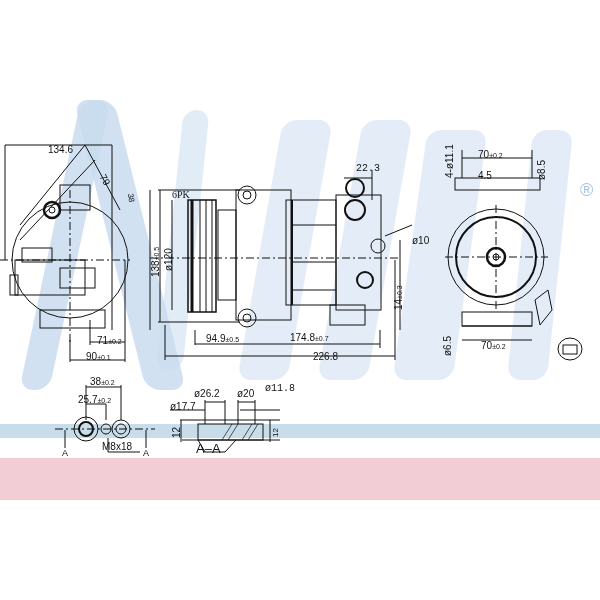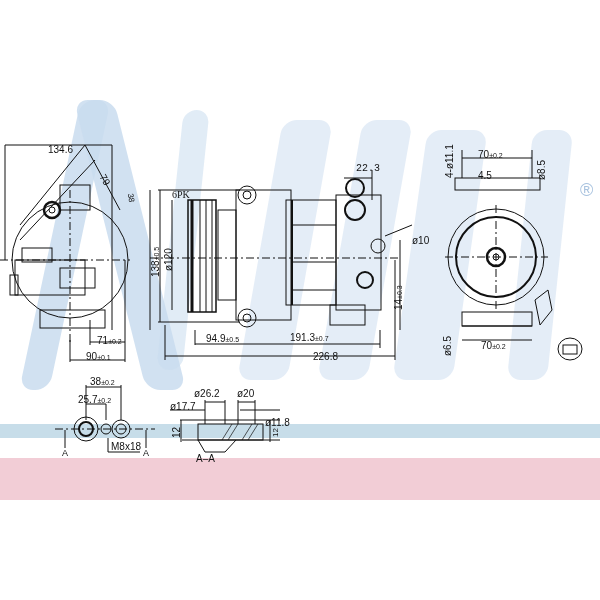--- a/index.html
+++ b/index.html
@@ -163,39 +163,39 @@
   <div class="dim" style="left:48px;top:145px;">134.6</div>
   <div class="dim" style="left:99px;top:175px;transform:rotate(60deg);">79</div>
   <div class="dim" style="left:126px;top:194px;transform:rotate(80deg);font-size:8px;">38</div>
   <div class="dim" style="left:97px;top:336px;"><span>71</span><small>±0.2</small></div>
   <div class="dim" style="left:86px;top:352px;"><span>90</span><small>±0.1</small></div>
 
   <div class="dim" style="left:172px;top:190px;font-family:Liberation Serif, serif;">6PK</div>
   <div class="dim vert" style="left:151px;top:277px;"><span>138</span><small>±0.5</small></div>
   <div class="dim vert" style="left:164px;top:271px;">ø120</div>
   <div class="dim" style="left:206px;top:334px;"><span>94.9</span><small>±0.5</small></div>
-  <div class="dim" style="left:290px;top:333px;"><span>191.3</span><small>±0.7</small></div>
+  <div class="dim" style="left:290px;top:333px;"><span>174.8</span><small>±0.7</small></div>
   <div class="dim" style="left:285px;top:352px;margin-left:28px;">226.8</div>
   <div class="dim" style="left:356px;top:164px;font-family:Liberation Mono, monospace;">22.3</div>
   <div class="dim" style="left:412px;top:224px;margin-top:12px;">ø10</div>
   <div class="dim vert" style="left:394px;top:310px;"><span>14</span><small>±0.3</small></div>
 
   <div class="dim vert" style="left:445px;top:178px;">4-ø11.1</div>
   <div class="dim" style="left:478px;top:150px;"><span>70</span><small>±0.2</small></div>
   <div class="dim" style="left:478px;top:171px;text-align:right;">4.5</div>
   <div class="dim vert" style="left:537px;top:180px;">ø8.5</div>
   <div class="dim vert" style="left:443px;top:356px;">ø6.5</div>
   <div class="dim" style="left:481px;top:341px;"><span>70</span><small>±0.2</small></div>
 
   <div class="dim" style="left:90px;top:377px;"><span>38</span><small>±0.2</small></div>
   <div class="dim" style="left:78px;top:395px;"><span>25.7</span><small>±0.2</small></div>
-  <div class="dim" style="left:111px;top:442px;text-align:right;">M8x18</div>
+  <div class="dim" style="left:102px;top:442px;text-align:right;">M8x18</div>
   <div class="dim" style="left:62px;top:449px;font-size:9px;">A</div>
   <div class="dim" style="left:143px;top:449px;font-size:9px;">A</div>
 
   <div class="dim" style="left:194px;top:389px;">ø26.2</div>
   <div class="dim" style="left:237px;top:389px;">ø20</div>
   <div class="dim" style="left:170px;top:402px;">ø17.7</div>
-  <div class="dim" style="left:265px;top:418px;">ø11.8</div>
+  <div class="dim" style="left:265px;top:384px;font-family:Liberation Mono, monospace;">ø11.8</div>
   <div class="dim vert" style="left:172px;top:438px;">12</div>
   <div class="dim vert" style="left:272px;top:437px;font-size:8px;">12</div>
-  <div class="dim" style="left:196px;top:454px;font-size:10px;">A–A</div>
+  <div class="dim" style="left:196px;top:442px;font-size:13px;">A–A</div>
 </div>
 
 </body></html>

